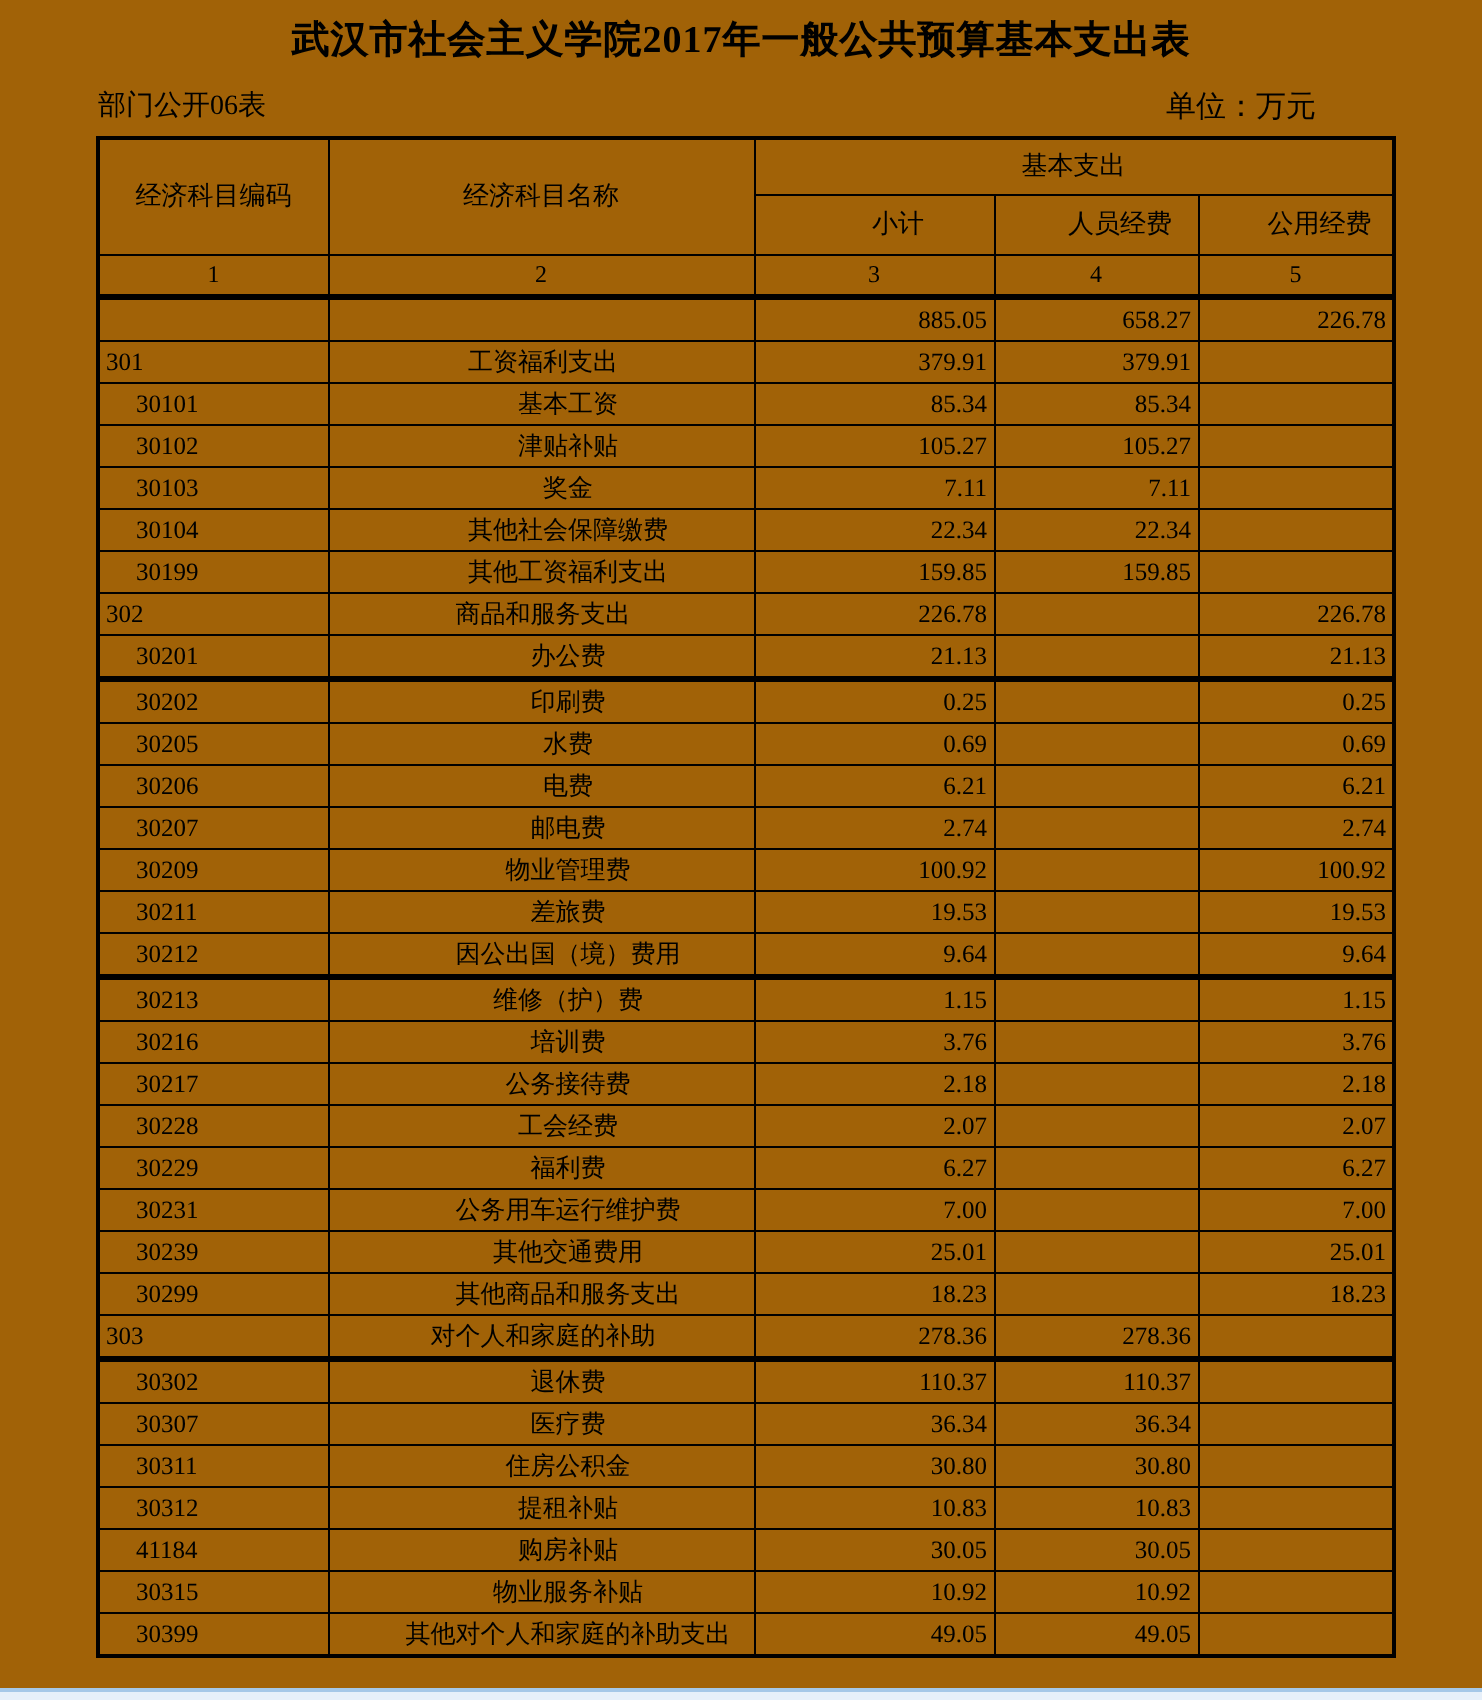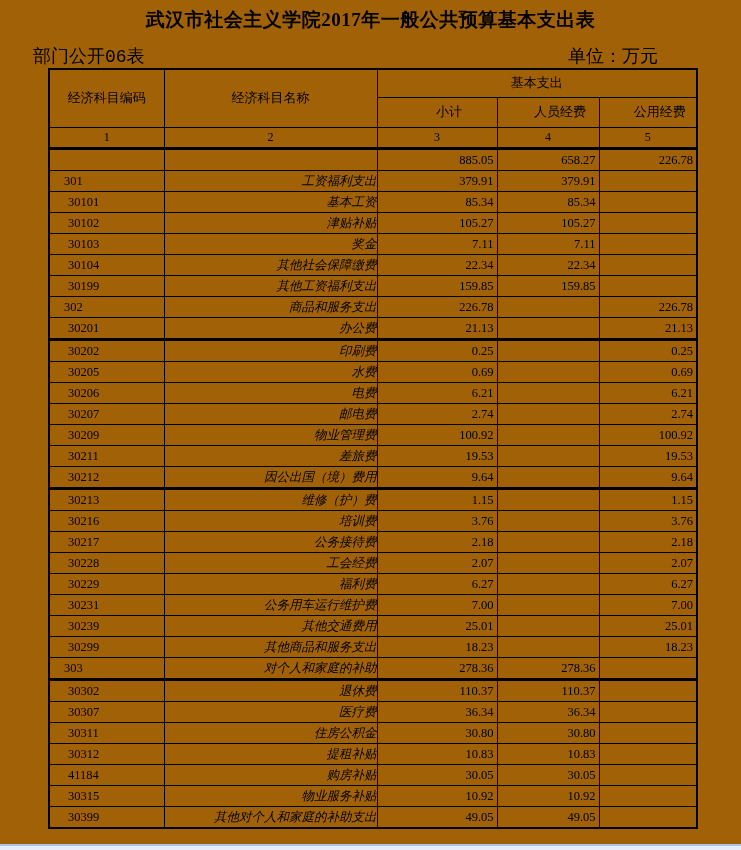--- a/index.html
+++ b/index.html
@@ -14,27 +14,26 @@
   .doc { position: relative; width: 741px; height: 850px; background: #a16207; }
 
   .title {
     position: absolute; top: 7px; left: 0; width: 741px;
     text-align: center;
     font-size: 19px; font-weight: bold;
     letter-spacing: 0.5px;
   }
 
   .meta-left {
-    position: absolute; top: 44px; left: 33px;
-    font-size: 18px;
-    font-family: Liberation Mono, monospace;
+    position: absolute; top: 44px; left: 49px;
+    font-size: 14px;
   }
   .meta-right {
     position: absolute; top: 44px; right: 83px;
-    font-size: 18px;
+    font-size: 15px;
   }
 
   table.budget {
     position: absolute; top: 68px; left: 48px;
     width: 648px;
     border-collapse: collapse;
     table-layout: fixed;
     border: 2px solid #000;
     font-size: 12.5px;
   }
@@ -45,23 +44,23 @@
     white-space: nowrap;
     vertical-align: middle;
   }
   thead th { text-align: center; font-size: 13px; }
   tr.hdr-group { height: 28px; }
   tr.hdr-sub th { height: 30px; padding-left: 24px; }
   tr.hdr-index td { height: 21px; text-align: center; font-size: 12px; border-bottom: 3px solid #000; }
   th.rowspan2 { height: 58px; }
 
   tbody td { height: 20px; line-height: 20px; }
-  td.code-cell { text-align: left; padding-left: 14px; }
+  td.code-cell { text-align: left; padding-left: 3px; }
   td.code-cell.sub { padding-left: 18px; font-family: Liberation Serif, serif; }
-  td.name-cell { text-align: right; padding-left: 2px; font-style: italic; }
+  td.name-cell { text-align: center; padding-left: 2px; }
   td.name-cell.sub { padding-left: 27px; }
   td.num-cell { text-align: right; padding-right: 3px; }
   tr.thick td { border-bottom: 3px solid #000; }
 
   .bottom-strip {
     position: absolute; left: 0; top: 844px;
     width: 741px; height: 6px;
     background: #e7f0fa;
     border-top: 2px solid #a6c8e8;
   }

